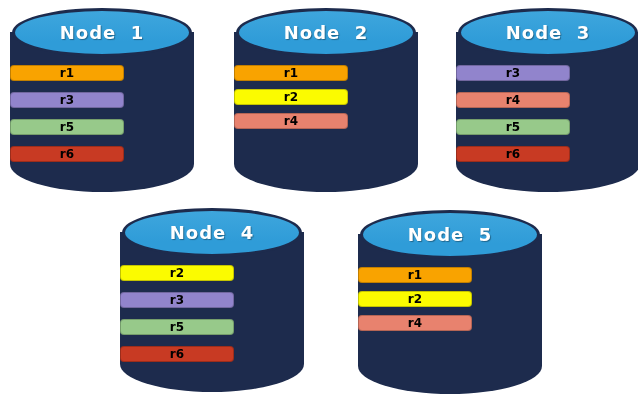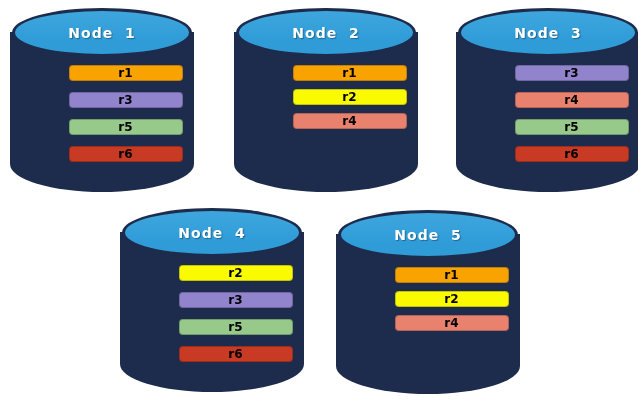--- a/index.html
+++ b/index.html
@@ -24,21 +24,21 @@
   }
   .cyl {
     position: absolute;
     width: 184px;
     height: 184px;
   }
   .pos-n1 { left: 10px;  top: 8px; }
   .pos-n2 { left: 234px; top: 8px; }
   .pos-n3 { left: 444px; top: 8px; margin-left: 12px; }
   .pos-n4 { left: 120px; top: 208px; }
-  .pos-n5 { left: 336px; top: 210px; }
+  .pos-n5 { left: 358px; top: 210px; }
   .cyl-body {
     position: absolute;
     top: 24px; left: 0; right: 0; bottom: 0;
     background: var(--navy);
     border-radius: 0 0 50% 50% / 0 0 28px 28px;
   }
   .cyl-top {
     position: absolute;
     top: 0; left: 2px; right: 2px;
     height: 49px;
@@ -46,34 +46,32 @@
     border: 3px solid var(--navy);
     border-radius: 50%;
     display: flex;
     align-items: center;
     justify-content: center;
     z-index: 2;
   }
   .cyl-title {
     color: var(--title);
     font-weight: bold;
-    font-size: 14px;
+    font-size: 18px;
     letter-spacing: 1px;
     white-space: pre;
     text-shadow: 1px 1px 1px rgba(0,0,0,0.35);
   }
   .bars {
     position: absolute;
     top: 57px; left: 0; right: 0;
     display: flex;
     flex-direction: column;
-    align-items: center;
     gap: 11px;
     z-index: 3;
-    padding-left: 47px;
   }
   .bars.count-3 { gap: 8px; }
   .bar {
     width: 114px;
     height: 16px;
     border-radius: 4px;
     border: 1px solid rgba(0,0,0,0.22);
     display: flex;
     align-items: center;
     justify-content: center;

